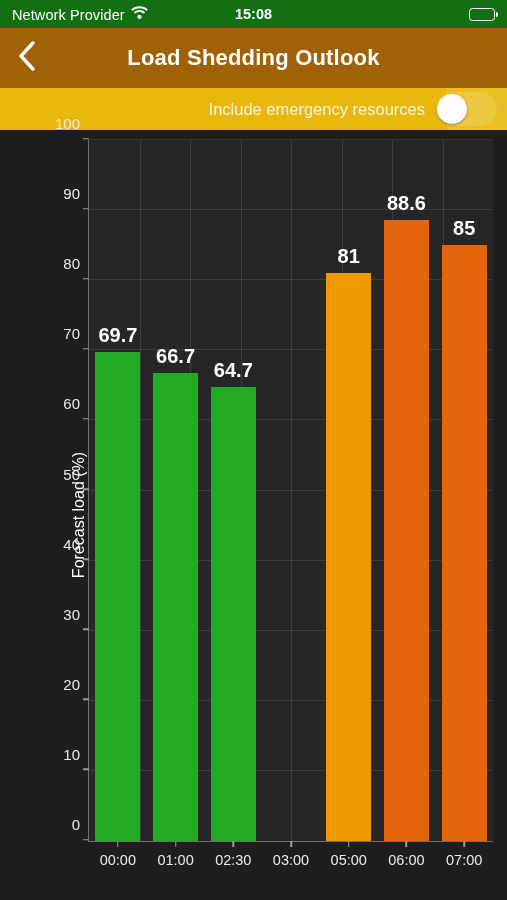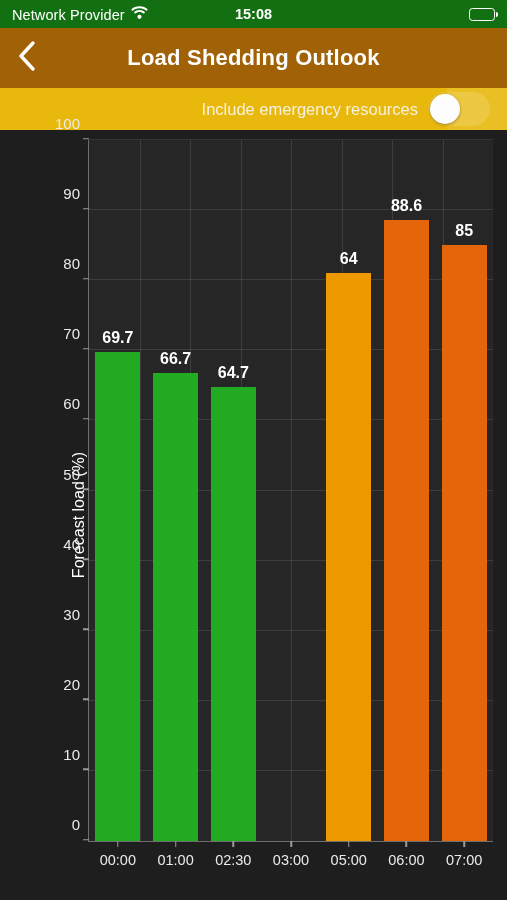--- a/index.html
+++ b/index.html
@@ -48,21 +48,21 @@
   .nav-title {
     position:absolute; left:0; right:0; text-align:center;
     color:#ffffff; font-size:22px; font-weight:bold;
     letter-spacing:.2px; pointer-events:none;
   }
 
   
   .toggle-banner {
     height:42px; background:#e8b80c;
     display:flex; align-items:center; justify-content:flex-end;
-    padding-right:11px; position:relative; overflow:hidden;
+    padding-right:4px; position:relative; overflow:hidden;
   }
   .toggle-banner::before {
     content:""; position:absolute; right:0; top:0;
     width:60px; height:100%;
     background:rgba(255,255,255,.10);
   }
   .toggle-label {
     color:#f6f1e0; font-size:16.5px; margin-right:10px; z-index:2;
   }
   .toggle-switch {
@@ -115,21 +115,21 @@
     display:flex; align-items:flex-end;
   }
   .bar-slot {
     flex:1 1 0; height:100%; position:relative;
     display:flex; align-items:flex-end; justify-content:center;
   }
   .bar { width:45px; position:relative; }
   .bar-value {
     position:absolute; bottom:100%; left:50%;
     transform:translateX(-50%); margin-bottom:5px;
-    color:#ffffff; font-size:16px; font-weight:bold; white-space:nowrap;
+    color:#ffffff; font-size:20px; font-weight:bold; white-space:nowrap;
   }
   .xtick-mark {
     position:absolute; top:100%; left:50%;
     width:1.5px; height:6px; background:#9a9a9a;
     transform:translateX(-50%);
   }
   .xtick-label {
     position:absolute; top:100%; left:50%;
     transform:translateX(-50%); margin-top:11px;
     color:#eaeaea; font-size:14.5px; white-space:nowrap;
@@ -244,21 +244,21 @@
           </div>
           <div class="xtick-mark"></div>
           <div class="xtick-label">02:30</div>
         </div>
         <div class="bar-slot">
           <div class="xtick-mark"></div>
           <div class="xtick-label">03:00</div>
         </div>
         <div class="bar-slot">
           <div class="bar" style="height: 81%; background: rgb(238, 153, 0);">
-            <div class="bar-value">64</div>
+            <div class="bar-value">81</div>
           </div>
           <div class="xtick-mark"></div>
           <div class="xtick-label">05:00</div>
         </div>
         <div class="bar-slot">
           <div class="bar" style="height: 88.6%; background: rgb(229, 101, 10);">
             <div class="bar-value">88.6</div>
           </div>
           <div class="xtick-mark"></div>
           <div class="xtick-label">06:00</div>

